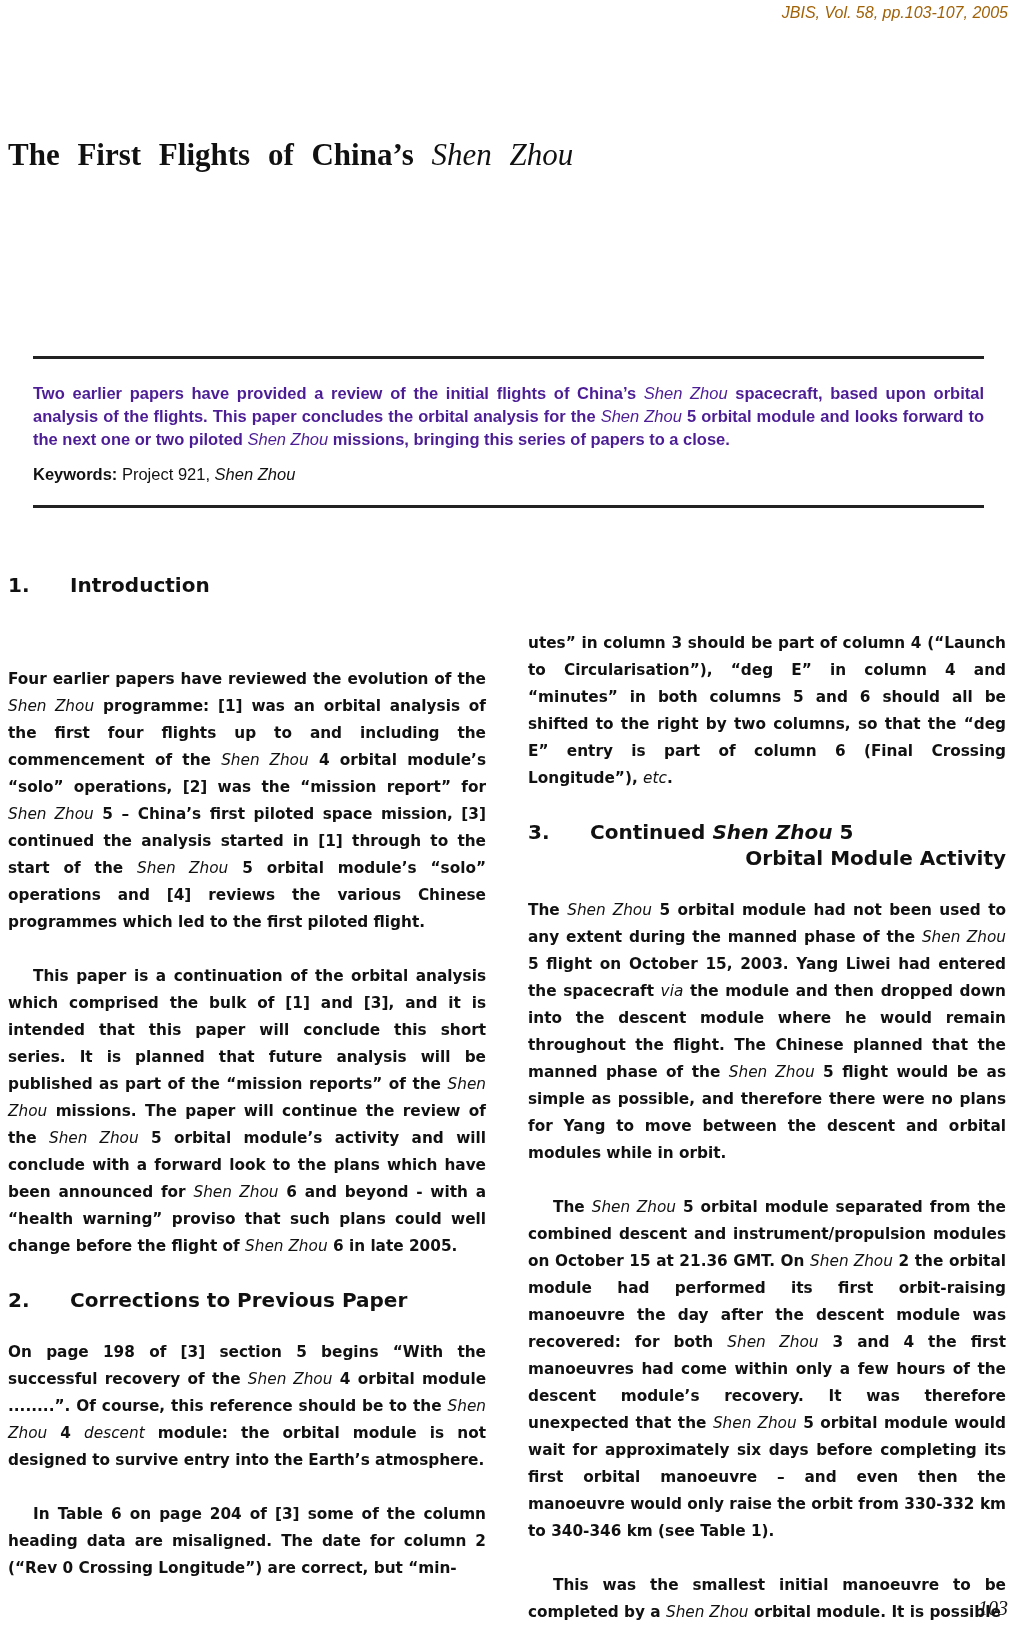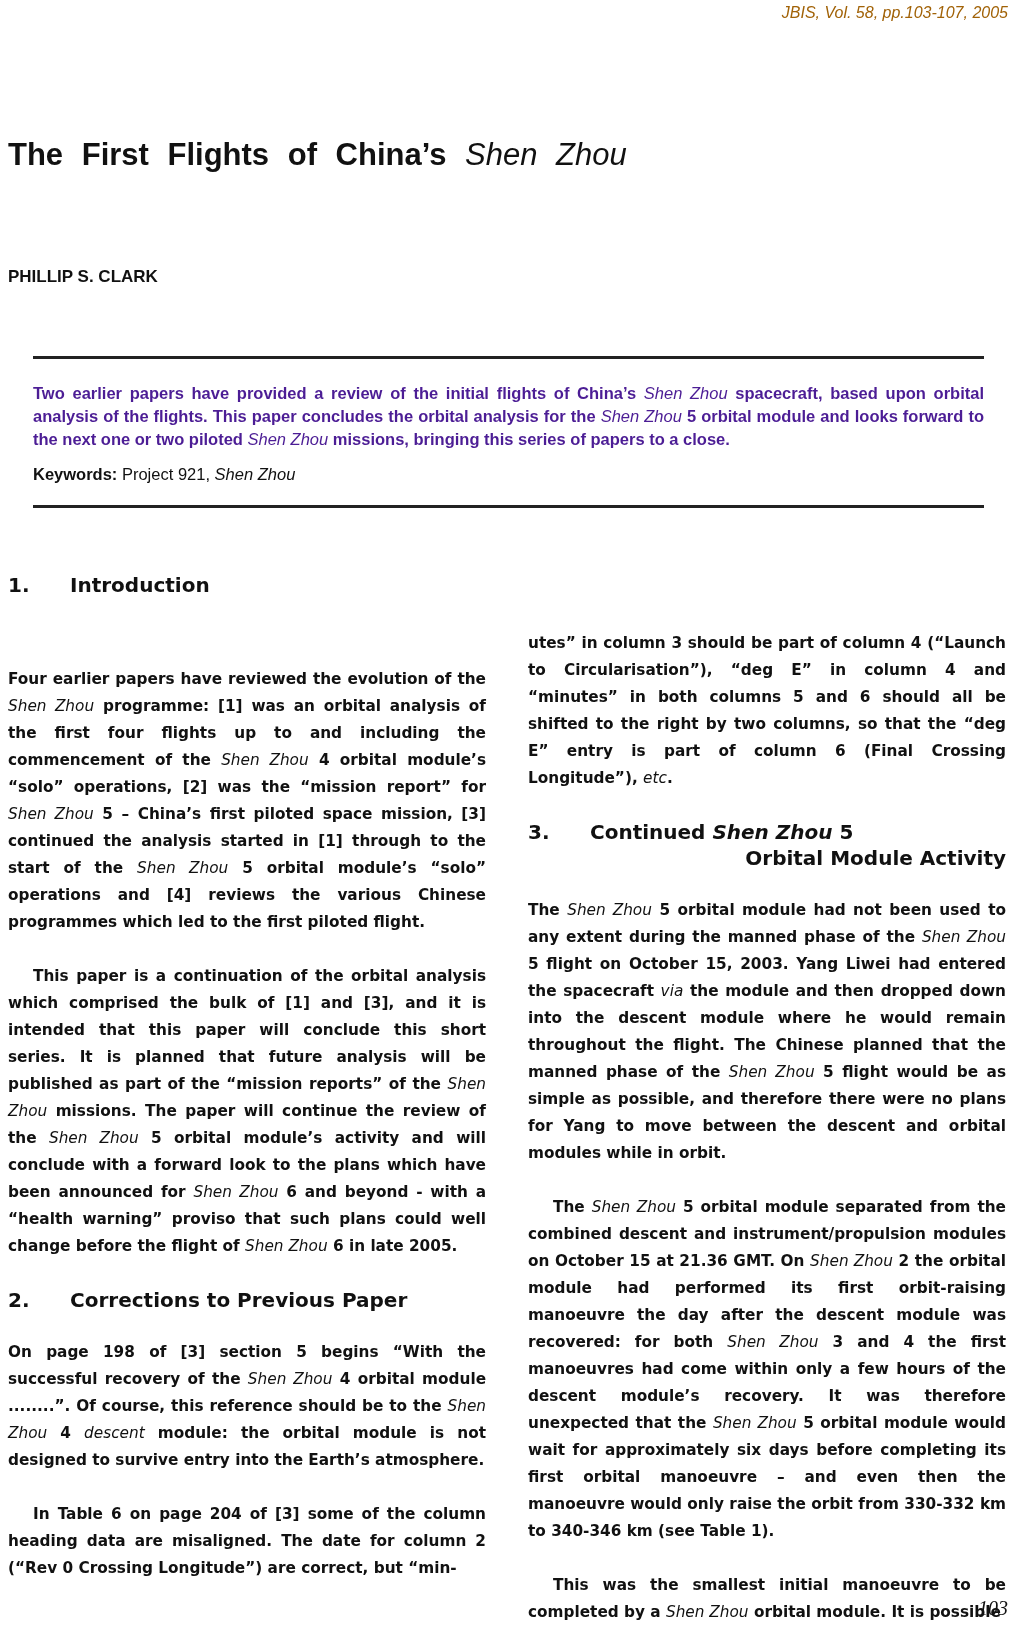--- a/index.html
+++ b/index.html
@@ -8,21 +8,21 @@
       color: #111111;
       font-family: "Liberation Sans", sans-serif;
     }
     .journal-ref {
       position: absolute; right: 8px; top: 4px;
       font-style: italic; font-size: 16px; color: #a16207;
       font-family: "Liberation Sans", sans-serif;
     }
     .title {
       position: absolute; left: 8px; top: 137px; right: 0;
-      font-family: Liberation Sans, sans-serif;
+      font-family: Liberation Serif, serif;
       font-weight: bold; font-size: 31px; letter-spacing: 0px;
       line-height: 36px; transform: scaleX(1.0);
     }
     .title .l1 { display: block; word-spacing: 10px; }
     .title .l2 { display: block; text-align: right; word-spacing: 10px; }
     .title i { font-weight: normal; }
     .author-block { position: absolute; left: 8px; top: 265px; font-size: 17px; line-height: 23px; }
     .author-name { font-weight: bold; font-size: 17px; }
     .affiliation { font-style: italic; }
     .rule { position: absolute; left: 33px; width: 951px; height: 3px; background: #222; }
@@ -53,21 +53,20 @@
 </head>
 <body>
 
 <div class="journal-ref">JBIS, Vol. 58, pp.103-107, 2005</div>
 
 <h1 class="title" style="margin:0;">
   <span class="l1"><span>The First Flights of China’s</span> <i>Shen Zhou</i></span>
 </h1>
 
 <div class="author-block">
-  <div class="author-name">PHILLIP S. CLARK</div>
 </div>
 
 <div class="rule" style="top:356px;"></div>
 
 <div class="abstract">
   <span>Two earlier papers have provided a review of the initial flights of China’s </span><i>Shen Zhou</i><span> spacecraft, based upon orbital analysis of the flights. This paper concludes the orbital analysis for the </span><i>Shen Zhou</i><span> 5 orbital module and looks forward to the next one or two piloted </span><i>Shen Zhou</i><span> missions, bringing this series of papers to a close.</span>
 </div>
 
 <div class="keywords">
   <span class="kw-label">Keywords:</span><span> Project 921, </span><i>Shen Zhou</i>

